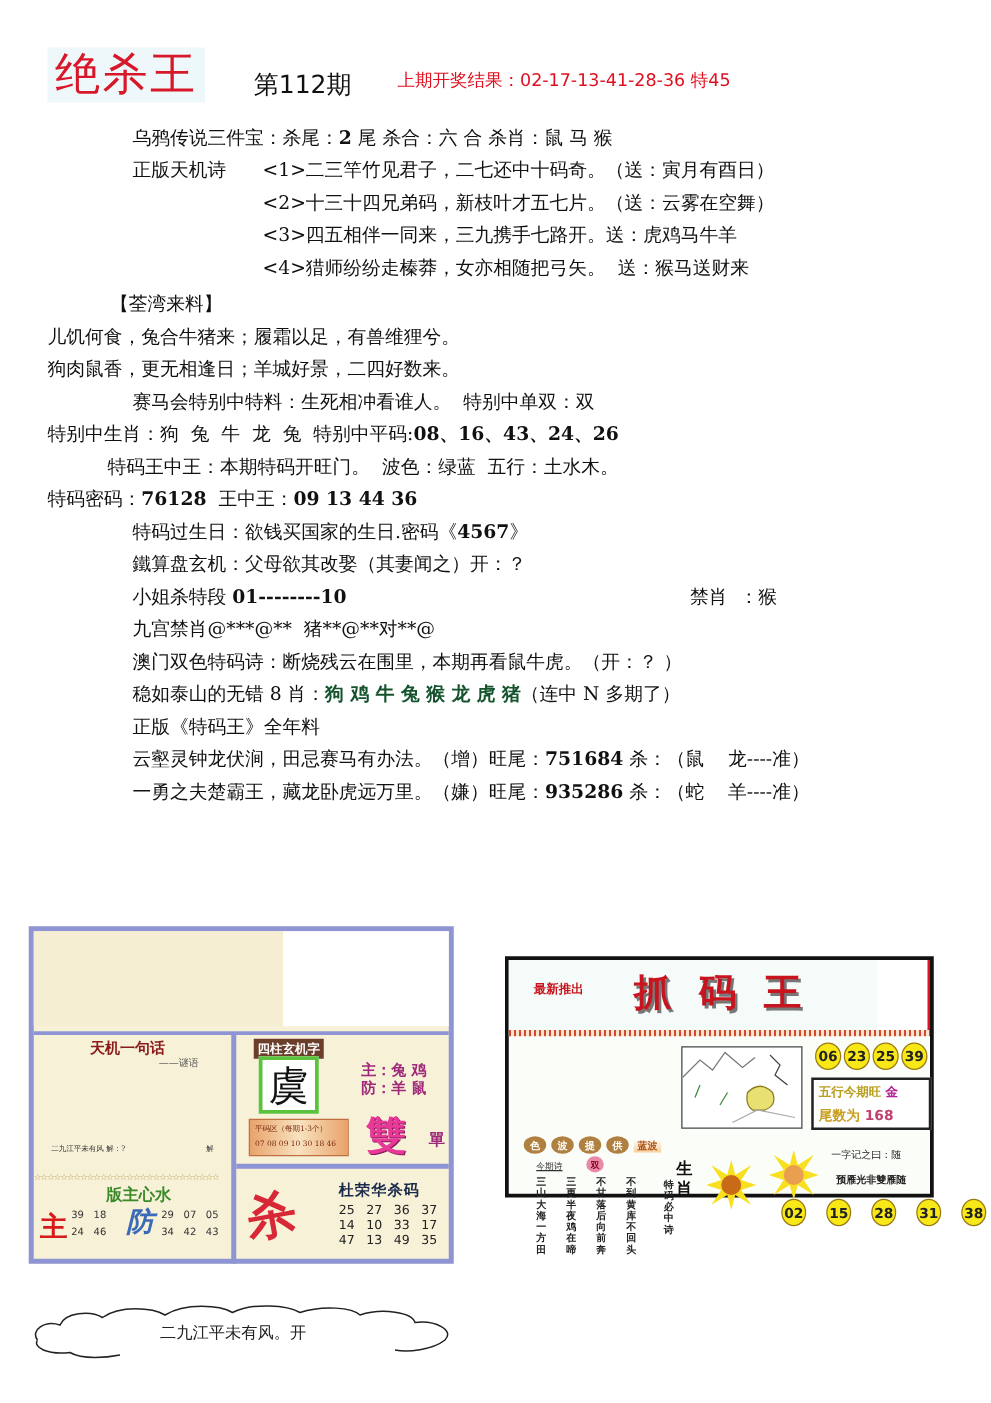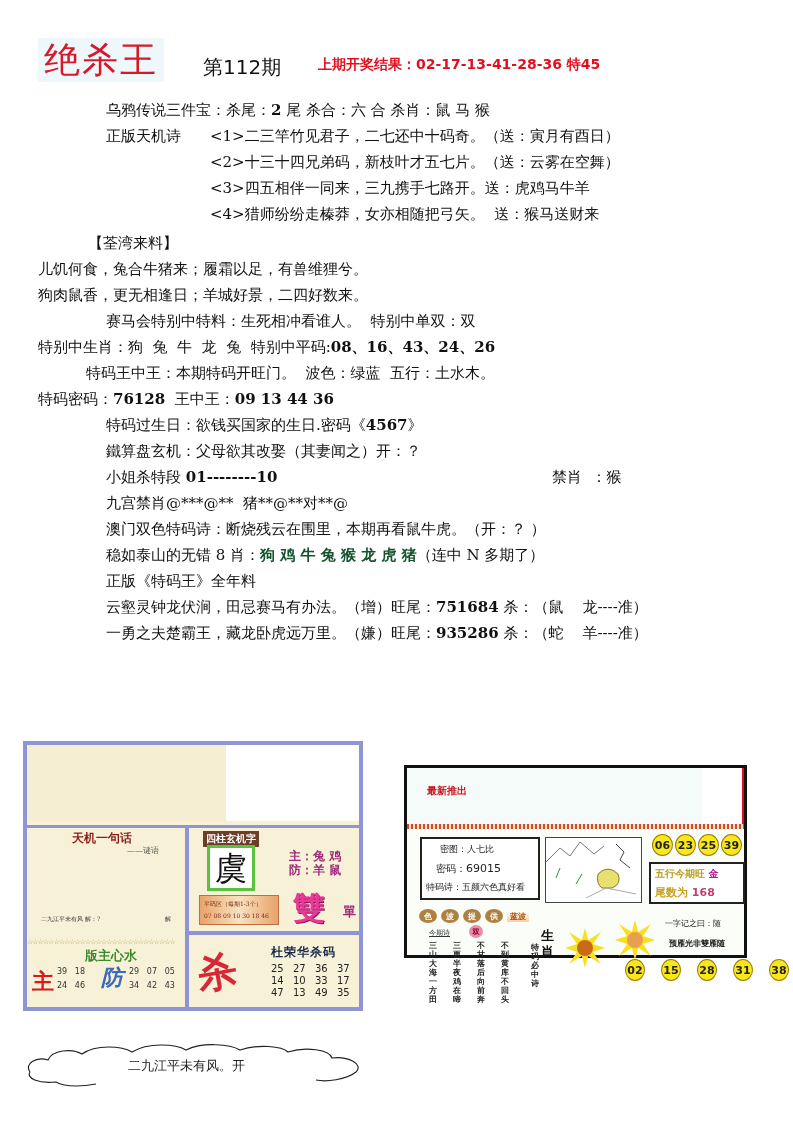--- a/index.html
+++ b/index.html
@@ -3,21 +3,21 @@
 <meta charset="utf-8">
 <style>
   * { box-sizing: border-box; margin: 0; padding: 0; }
   html, body { width: 793px; height: 1122px; background: #ffffff; overflow: hidden; }
   body { position: relative; font-family: "DejaVu Serif", "Liberation Serif", serif; color: #111; }
 
   
   .hdr-logo { position: absolute; left: 38px; top: 38px; font-size: 36px; color: #d8182a; letter-spacing: 2px;
     font-family: "DejaVu Sans", sans-serif; background: #eef8fa; padding: 0 6px; line-height: 44px; }
   .hdr-issue { position: absolute; left: 203px; top: 54px; font-size: 20px; font-family: "DejaVu Sans", sans-serif; color: #111; }
-  .hdr-result { position: absolute; left: 318px; top: 56px; font-size: 14px; font-weight: bold; color: #e01020; font-family: "DejaVu Sans", sans-serif; }
+  .hdr-result { position: absolute; left: 318px; top: 56px; font-size: 14px; font-weight: normal; color: #e01020; font-family: "DejaVu Sans", sans-serif; }
 
   
   .ln { position: absolute; font-size: 15px; line-height: 20px; white-space: pre; }
   .b { font-weight: bold; }
   .red { color: #14532d; font-weight: bold; }
 
   
   .lp { position: absolute; left: 23px; top: 741px; width: 340px; height: 270px; background: #f7f1d8;
     border: 4px solid #8f95d4; }
   .lp .topband { position: absolute; left: 0; top: 0; width: 332px; height: 76px; background: linear-gradient(90deg,#f6eed2 0%,#f6eed2 60%,#fff 60%); }
@@ -181,27 +181,23 @@
     <span>47</span>
     <span>13</span>
     <span>49</span>
     <span>35</span>
   </div>
 </div>
 
 <div class="rp">
   <div class="hdr"></div>
   <div class="latest">最新推出</div>
+  <div class="title">抓码王</div>
   <div class="stripe"></div>
 
-  <div class="mimabox">
-    <div class="l1"><span>密图：</span><span>人七比</span></div>
-    <div class="l2"><span>密码：</span><span class="code">69015</span></div>
-    <div class="l3"><span>特码诗：</span><span>五颜六色真好看</span></div>
-  </div>
 
   <div class="pic">
     <svg width="97" height="66" viewBox="0 0 97 66">
       <polyline points="0,24 14,10 24,18 34,4 48,16 58,8" fill="none" stroke="#777" stroke-width="1"></polyline>
       <polyline points="70,6 78,14 74,22 84,30" fill="none" stroke="#444" stroke-width="1"></polyline>
       <path d="M52,36 q10,-10 20,0 q4,10 -6,14 l-10,0 q-6,-4 -4,-14z" fill="#e8e070" stroke="#8a7a20" stroke-width="1"></path>
       <line x1="10" y1="40" x2="14" y2="30" stroke="#3a8a3a"></line>
       <line x1="30" y1="46" x2="36" y2="36" stroke="#3a8a3a"></line>
       <polyline points="40,60 60,50 90,56" fill="none" stroke="#aaa"></polyline>
     </svg>

